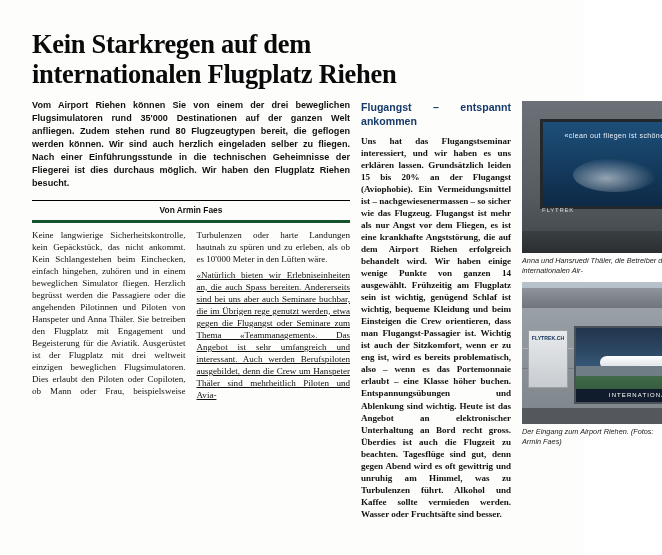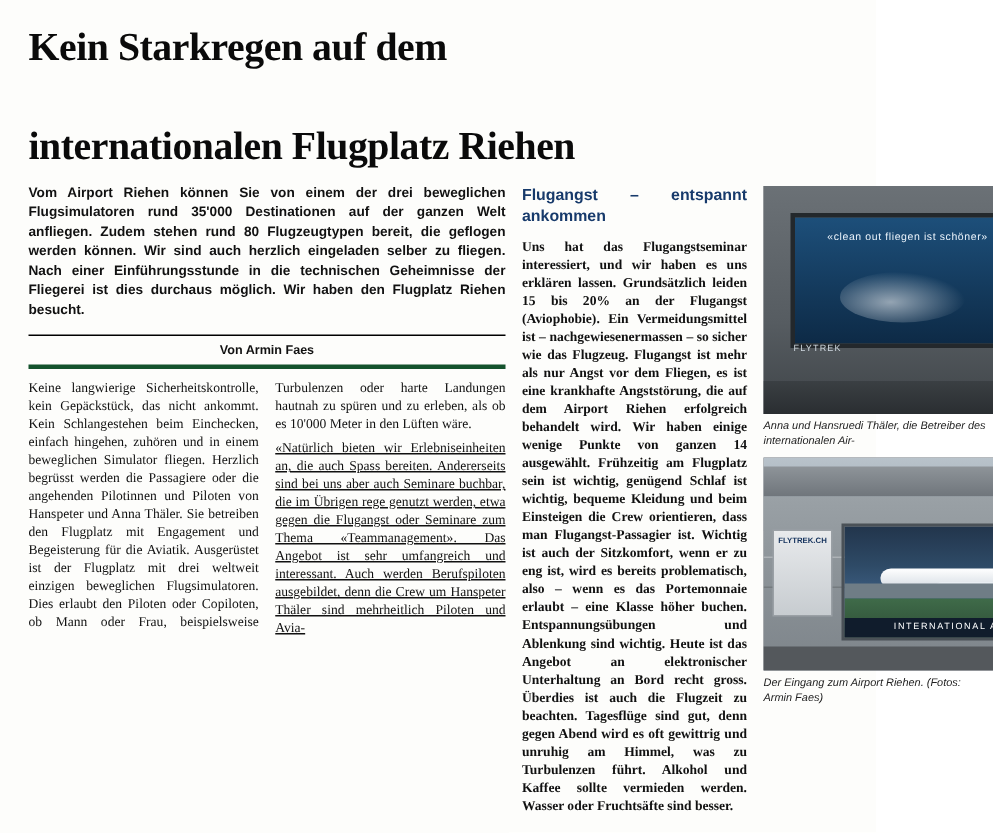--- a/index.html
+++ b/index.html
@@ -11,40 +11,40 @@
     width: 662px;
     height: 555px;
     font-family: "Liberation Serif", serif;
     color: #111111;
     overflow: hidden;
   }
   .page {
     position: relative;
     width: 584px;
     height: 555px;
-    padding: 1px;
+    padding: 14px;
     box-sizing: border-box;
     background: #fdfdfb;
   }
   .inner {
     padding: 16px 18px 0 18px;
     box-sizing: border-box;
     width: 100%;
     height: 100%;
   }
   .headline {
     font-family: "Liberation Serif", serif;
     font-weight: bold;
     font-size: 26.5px;
     line-height: 1.12;
     letter-spacing: -0.3px;
     margin: 0 0 10px 0;
     color: #0a0a0a;
   }
-  .headline .line2 { display: block; margin-top: 36px; }
+  .headline .line2 { display: block; }
 
   .lead {
     font-family: "Liberation Sans", sans-serif;
     font-weight: bold;
     font-size: 9.1px;
     line-height: 1.42;
     width: 318px;
     margin: 0 0 10px 0;
     color: #111;
     text-align: justify;

